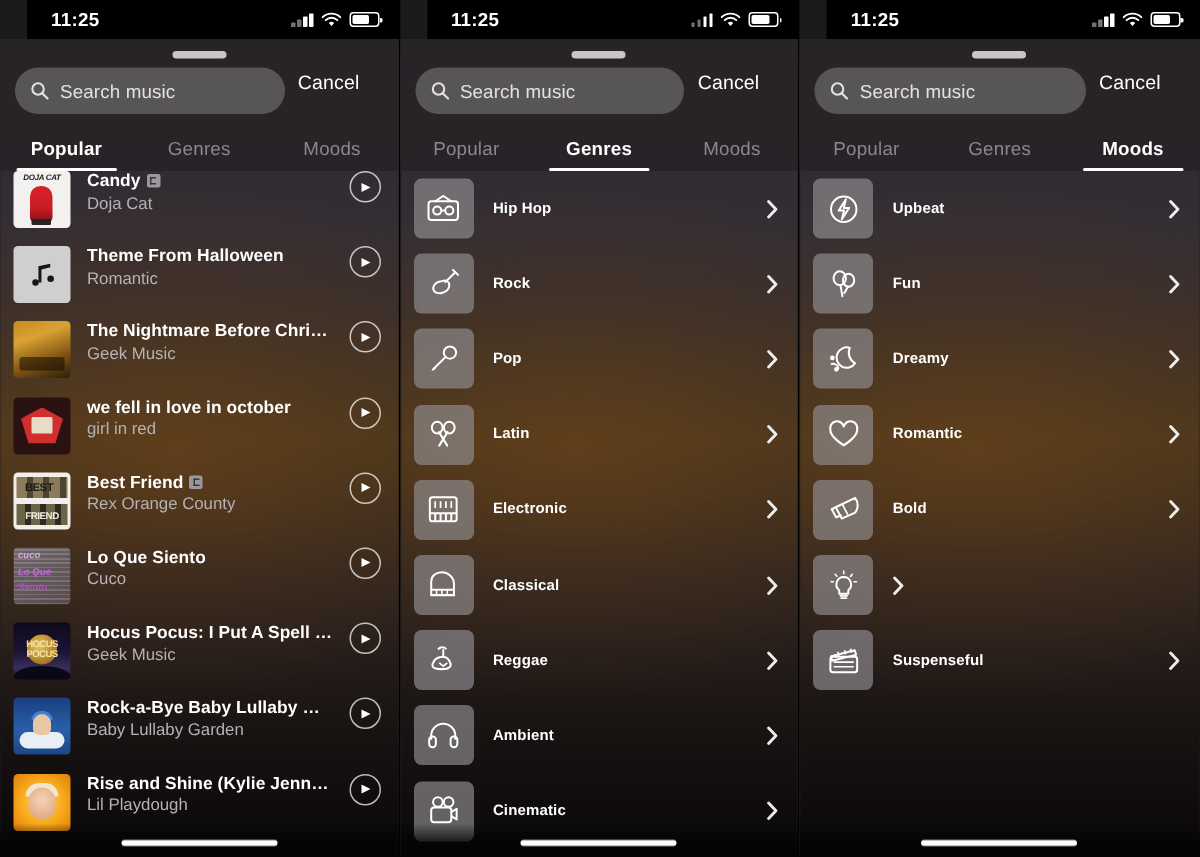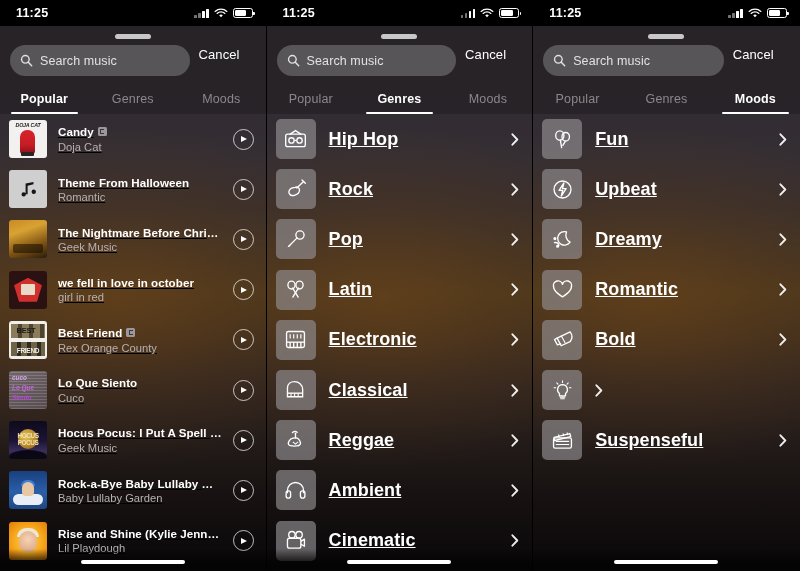--- a/index.html
+++ b/index.html
@@ -9,20 +9,21 @@
     font-family: "Liberation Sans", sans-serif;
     overflow: hidden;
   }
   .screens { display: flex; width: 800px; height: 571px; }
   .phone {
     position: relative;
     width: 266.6px; height: 571px;
     overflow: hidden;
     background: #1b1b1b;
     border-right: 1px solid #000;
+    padding-left: 18px;
   }
   .phone:last-child { border-right: none; }
 
   
   .statusbar {
     position: relative; z-index: 20;
     height: 26px; background: #000;
     display: flex; align-items: center; justify-content: space-between;
     padding: 0 13px 0 16px;
   }
@@ -120,22 +121,22 @@
   }
 
   
   .body {
     position: absolute; z-index: 6; left: 0; right: 0; top: 88px; bottom: 0;
     overflow: hidden;
   }
 
   
   .song-row {
-    display: flex; align-items: center; height: 50.2px;
-    padding: 0 12px 0 9px; gap: 11px; cursor: pointer; text-decoration: underline;
+    display: flex; align-items: flex-start; height: 50.2px;
+    padding: 0 12px 0 9px; gap: 11px; cursor: pointer;
   }
   .art {
     flex: 0 0 auto; width: 38px; height: 38px; border-radius: 3px;
     overflow: hidden; position: relative;
     background: #cfcfcf;
   }
   .song-meta { flex: 1 1 auto; min-width: 0; }
   .song-title {
     display: flex; align-items: center; gap: 4px;
     color: #fff; font-size: 11.6px; font-weight: bold; letter-spacing: .05px;
@@ -173,23 +174,22 @@
     display: flex; align-items: center; height: 50.2px;
     padding: 0 13px 0 9px; gap: 13px; cursor: pointer;
   }
   .cat-tile {
     flex: 0 0 auto; width: 40px; height: 40px; border-radius: 5px;
     background: rgba(146,142,146,.66);
     display: flex; align-items: center; justify-content: center;
   }
   .cat-tile svg { width: 25px; height: 25px; display: block; }
   .cat-label {
-    flex: 1 1 auto; color: #fff; font-size: 18px; font-weight: bold;
+    flex: 1 1 auto; color: #fff; font-size: 10px; font-weight: bold;
     letter-spacing: .1px;
-    text-decoration: underline;
   }
   .chev {
     flex: 0 0 auto; width: 8px; height: 13px; opacity: .92;
   }
 
   
   .home-ind {
     position: absolute; z-index: 30; bottom: 7px; left: 50%;
     transform: translateX(-50%);
     width: 104px; height: 4px; border-radius: 3px; background: #fff;
@@ -696,48 +696,48 @@
         <div class="tab">Popular</div>
         <div class="tab">Genres</div>
         <div class="tab active">Moods</div>
       </div>
 
       <div class="body">
 
         <div class="cat-row">
           <div class="cat-tile">
             <svg viewBox="0 0 28 28" fill="none" stroke="#fff" stroke-width="1.5">
+              <circle cx="14" cy="14" r="9.5"></circle>
+              <path d="M15.6 6.5 10.2 15h4l-1.6 6.5 5.4-8.5h-4Z" stroke-linejoin="round"></path>
+            </svg>
+          </div>
+          <div class="cat-label">Upbeat</div>
+          <svg class="chev" viewBox="0 0 8 13">
+              <path d="M1.4 1.3 6.3 6.5 1.4 11.7" stroke="#fff" stroke-width="1.9" fill="none" stroke-linecap="round" stroke-linejoin="round"></path>
+            </svg>
+        </div>
+
+        <div class="cat-row">
+          <div class="cat-tile">
+            <svg viewBox="0 0 28 28" fill="none" stroke="#fff" stroke-width="1.5">
               <ellipse cx="11" cy="9.5" rx="4.6" ry="5.2"></ellipse>
               <ellipse cx="17.6" cy="11" rx="4.2" ry="4.8"></ellipse>
               <path d="M11.6 14.8 13 23" stroke-linecap="round"></path>
               <path d="M17.2 15.8 14.4 20.5" stroke-linecap="round"></path>
             </svg>
           </div>
           <div class="cat-label">Fun</div>
           <svg class="chev" viewBox="0 0 8 13">
               <path d="M1.4 1.3 6.3 6.5 1.4 11.7" stroke="#fff" stroke-width="1.9" fill="none" stroke-linecap="round" stroke-linejoin="round"></path>
             </svg>
         </div>
 
         <div class="cat-row">
           <div class="cat-tile">
             <svg viewBox="0 0 28 28" fill="none" stroke="#fff" stroke-width="1.5">
-              <circle cx="14" cy="14" r="9.5"></circle>
-              <path d="M15.6 6.5 10.2 15h4l-1.6 6.5 5.4-8.5h-4Z" stroke-linejoin="round"></path>
-            </svg>
-          </div>
-          <div class="cat-label">Upbeat</div>
-          <svg class="chev" viewBox="0 0 8 13">
-              <path d="M1.4 1.3 6.3 6.5 1.4 11.7" stroke="#fff" stroke-width="1.9" fill="none" stroke-linecap="round" stroke-linejoin="round"></path>
-            </svg>
-        </div>
-
-        <div class="cat-row">
-          <div class="cat-tile">
-            <svg viewBox="0 0 28 28" fill="none" stroke="#fff" stroke-width="1.5">
               <path d="M18.5 5.5a7.6 7.6 0 1 0 4 11.5 9 9 0 0 1-4-11.5Z" stroke-linejoin="round"></path>
               <path d="M5 17.5c2.5-.4 4.6 1 5 3.3" stroke-linecap="round"></path>
               <circle cx="5.5" cy="13" r="1" fill="#fff"></circle>
               <circle cx="8.5" cy="21.5" r="1" fill="#fff"></circle>
             </svg>
           </div>
           <div class="cat-label">Dreamy</div>
           <svg class="chev" viewBox="0 0 8 13">
               <path d="M1.4 1.3 6.3 6.5 1.4 11.7" stroke="#fff" stroke-width="1.9" fill="none" stroke-linecap="round" stroke-linejoin="round"></path>
             </svg>

